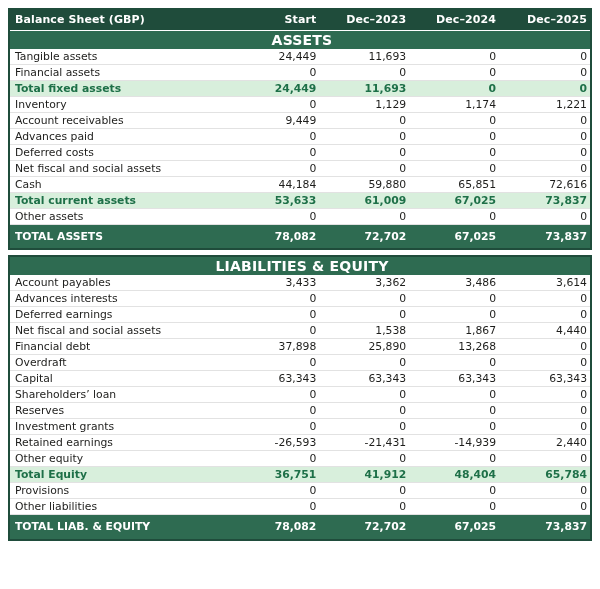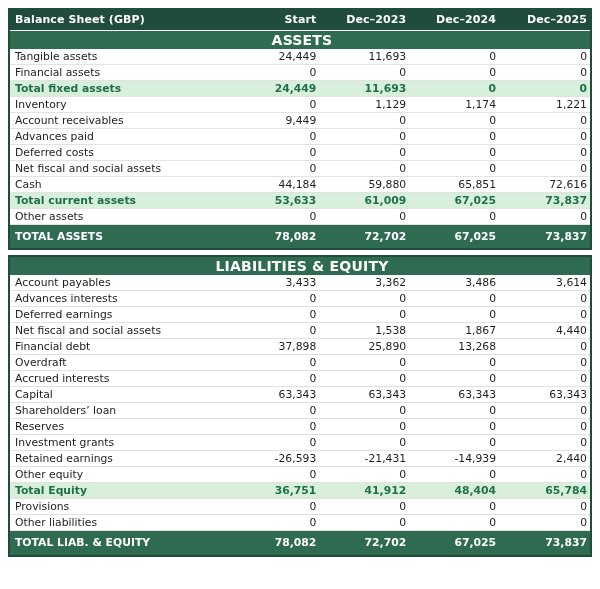--- a/index.html
+++ b/index.html
@@ -218,27 +218,20 @@
             <td class="num">0</td>
           </tr>
           <tr class="row-normal">
             <td class="lbl">Overdraft</td>
             <td class="num">0</td>
             <td class="num">0</td>
             <td class="num">0</td>
             <td class="num">0</td>
           </tr>
           <tr class="row-normal">
-            <td class="lbl">Accrued interests</td>
-            <td class="num">0</td>
-            <td class="num">0</td>
-            <td class="num">0</td>
-            <td class="num">0</td>
-          </tr>
-          <tr class="row-normal">
             <td class="lbl">Capital</td>
             <td class="num">63,343</td>
             <td class="num">63,343</td>
             <td class="num">63,343</td>
             <td class="num">63,343</td>
           </tr>
           <tr class="row-normal">
             <td class="lbl">Shareholders’ loan</td>
             <td class="num">0</td>
             <td class="num">0</td>

